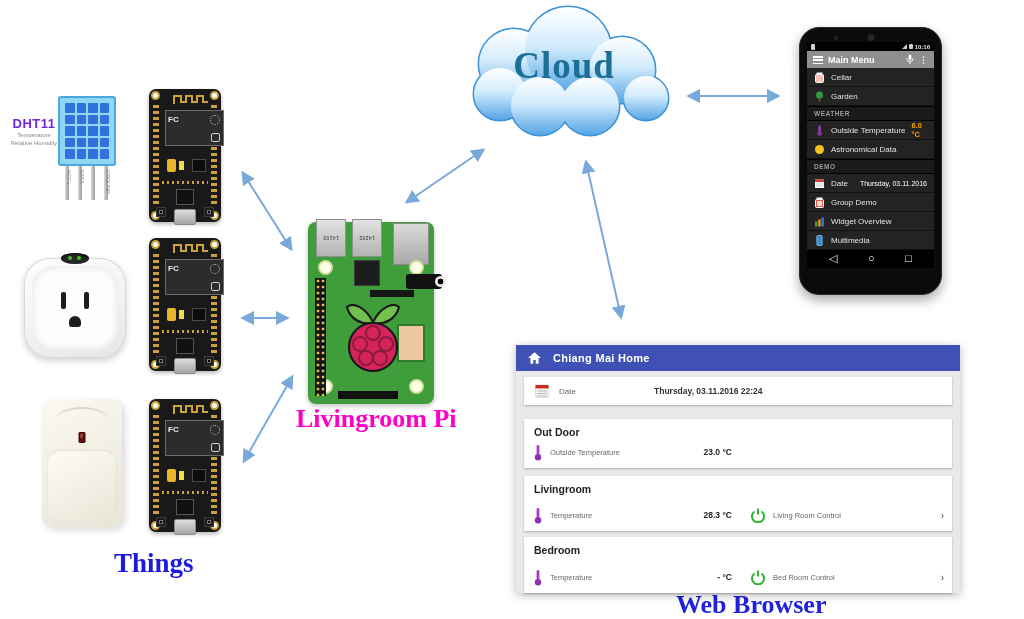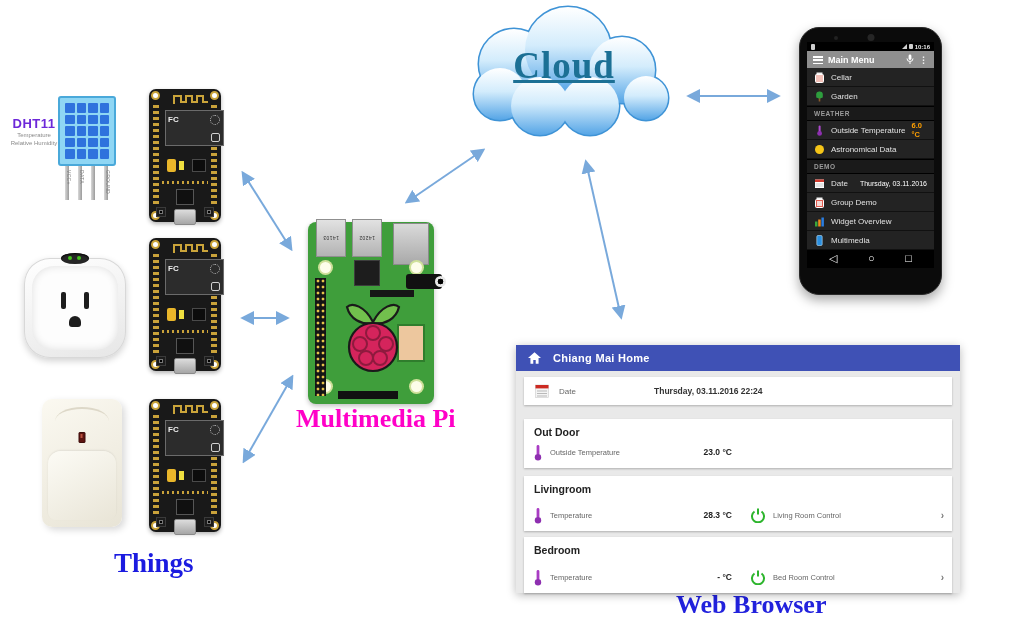--- a/index.html
+++ b/index.html
@@ -105,21 +105,21 @@
               background:#fdfdea; box-shadow:0 0 0 2px #cfe09a; }
   .pi .ph1{left:12px;top:40px}.pi .ph2{right:12px;top:40px}
   .pi .ph3{left:12px;bottom:12px}.pi .ph4{right:12px;bottom:12px}
   .pi .bconn { position:absolute; left:30px; bottom:5px; width:60px; height:8px; background:#111; }
   .pi .sconn { position:absolute; left:62px; top:68px; width:44px; height:7px; background:#161616; }
   .pi .logo { position:absolute; left:36px; top:76px; }
 
   
   .cloud-wrap { left:448px; top:0px; }
   .cloud-text { left:448px; top:44px; width:232px; text-align:center;
-                font-size:37px; color:#1c7095; letter-spacing:1px;text-decoration:underline; }
+                font-size:37px; color:#1c7095; letter-spacing:1px; }
 
   
   .things-label  { left:98px;  top:548px; font-size:27px; color:#1b1be0;margin-left:16px; }
   .rpi-label     { left:296px; top:404px; font-size:26px; color:#ff00c8; }
   .wbrowser-label{ left:676px; top:590px; font-size:26px; color:#2222dd; }
 
   
   .phone { left:799px; top:27px; width:143px; height:268px; background:#0b0b0b;
            border-radius:20px; border:1px solid #2a2a2a; box-shadow:0 5px 12px rgba(0,0,0,.35); }
   .phone .cam { position:absolute; top:6px; left:50%; transform:translateX(-50%);
@@ -380,21 +380,21 @@
       <circle cx="174" cy="70" r="33"></circle>
         <circle cx="52" cy="94" r="26"></circle>
       <circle cx="198" cy="98" r="22"></circle>
         <circle cx="92" cy="106" r="29"></circle>
       <circle cx="142" cy="106" r="29"></circle>
     </g>
   </svg>
   <div class="abs serif cloud-text">Cloud</div>
 
   <div class="abs serif things-label">Things</div>
-  <div class="abs serif rpi-label">Multimedia Pi</div>
+  <div class="abs serif rpi-label">Livingroom Pi</div>
   <div class="abs serif wbrowser-label">Web Browser</div>
 
   <div class="abs phone">
     <i class="cam"></i>
     <i class="cam2"></i>
     <div class="screen">
       <div class="statusbar">
         <i class="batt"></i>
         <span class="sb-right">
           <i class="sig"></i>

